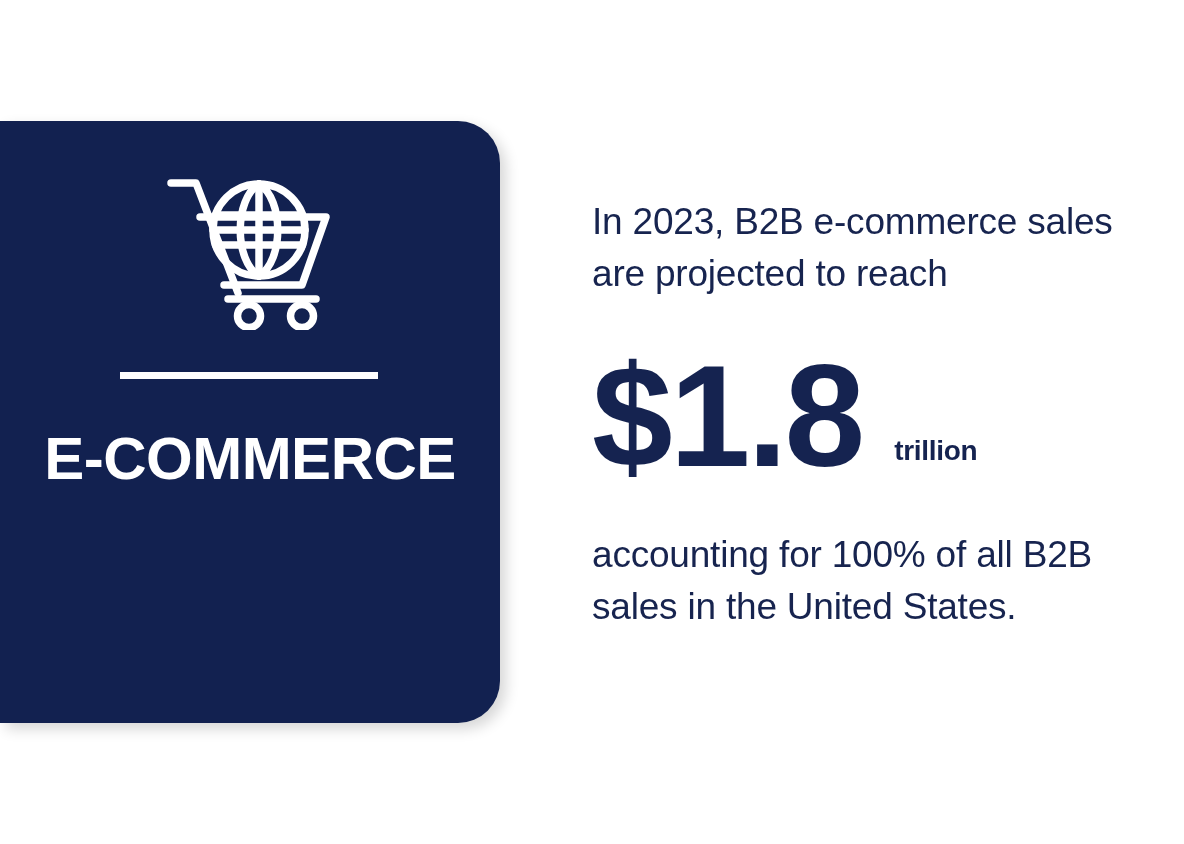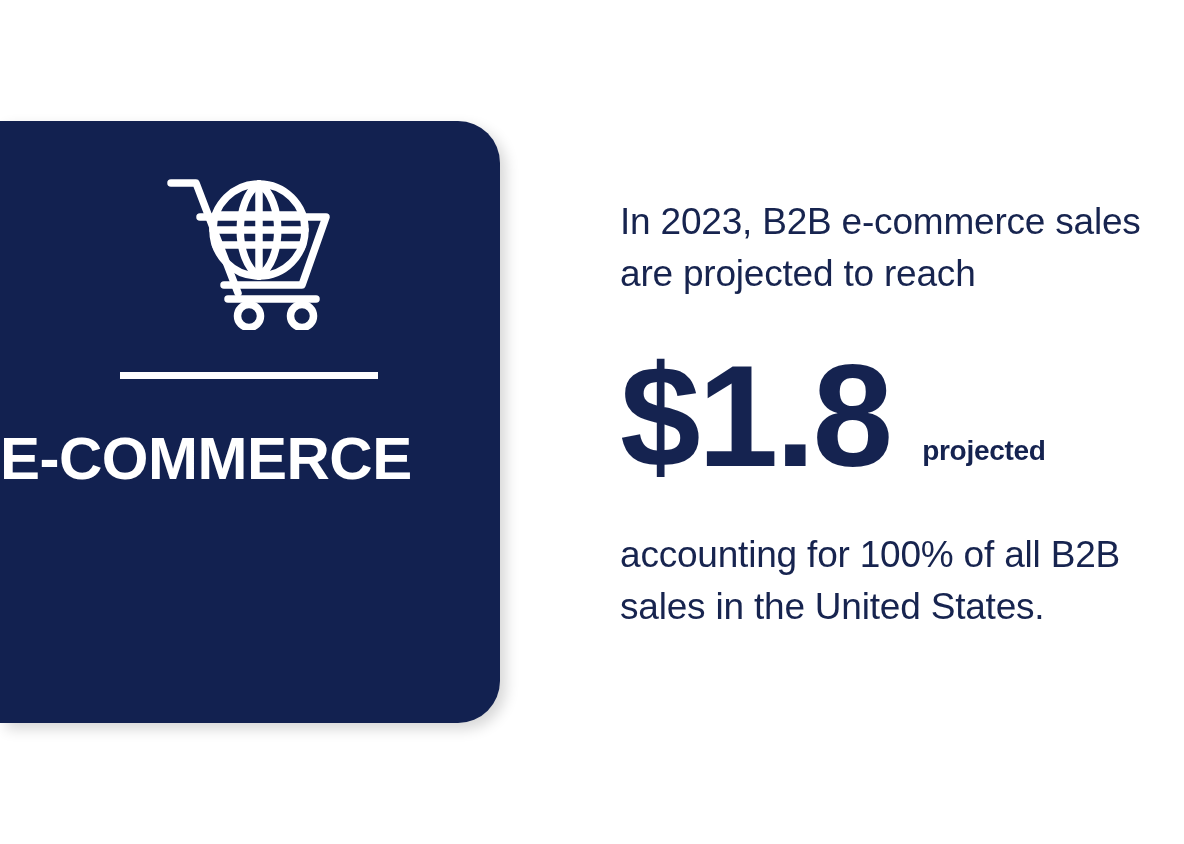--- a/index.html
+++ b/index.html
@@ -48,36 +48,36 @@
     width: 258px;
     height: 7px;
     background: #ffffff;
   }
 
   #card-title {
     position: absolute;
     left: 0;
     top: 288px;  
     width: 500px;
-    text-align: left;
+    text-align: center;
     color: #ffffff;
     font-size: 60px;
     font-weight: 700;
     line-height: 99px;
     letter-spacing: -0.5px;
     white-space: nowrap;
   }
   #card-title .title-line {
     display: block;
   }
 
   
   #stat-panel {
     position: absolute;
-    left: 620px;
+    left: 592px;
     top: 196px;
     width: 560px;
   }
 
   .body-copy {
     color: #17244f;
     font-size: 37px;
     font-weight: 400;
     line-height: 52px;
     letter-spacing: -0.2px;
@@ -154,17 +154,17 @@
     <span class="title-line">E-COMMERCE</span>
   </div>
 </div>
 
 <div id="stat-panel">
 
   <p id="stat-lead" class="body-copy">In 2023, B2B e-commerce sales are projected to reach</p>
 
   <div id="stat-figure-row">
     <span id="stat-value">$1.8</span>
-    <span id="stat-unit">projected</span>
+    <span id="stat-unit">trillion</span>
   </div>
 
   <p id="stat-trailer" class="body-copy">accounting for 100% of all B2B sales in the United States.</p>
 </div>
 
 </body></html>

